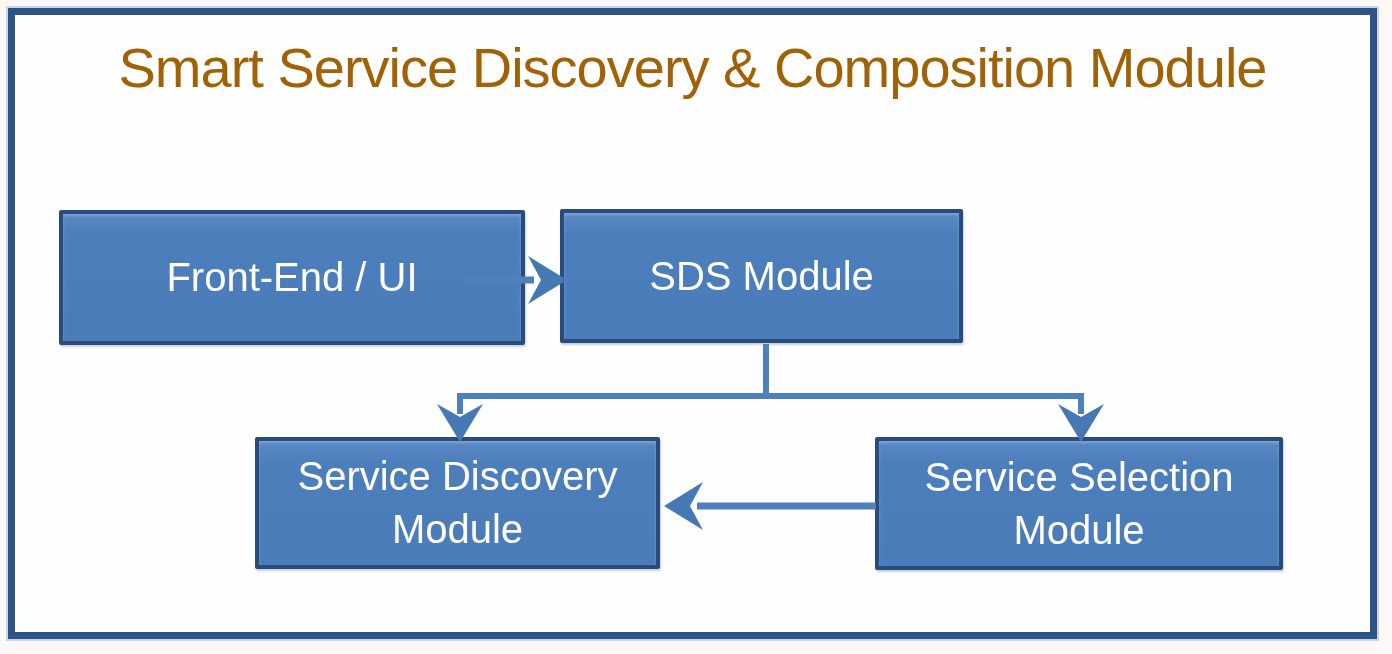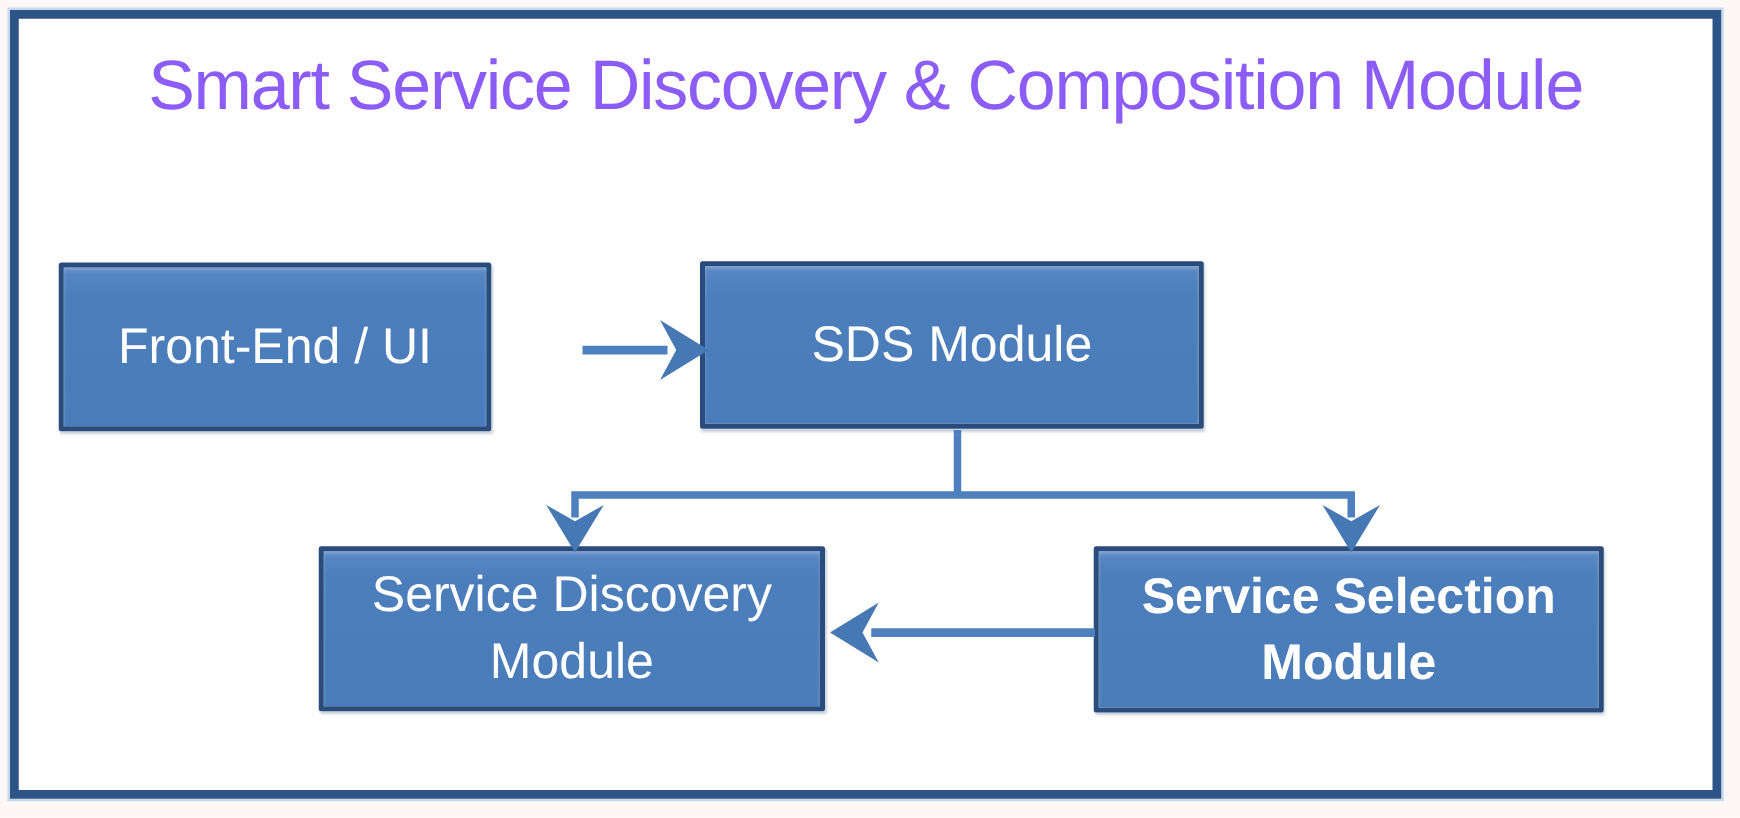--- a/index.html
+++ b/index.html
@@ -23,42 +23,42 @@
     box-sizing: border-box;
   }
   .diagram-title {
     position: absolute;
     left: 20px;
     right: 20px;
     top: 20px;
     text-align: center;
     font-size: 56px;
     letter-spacing: -1px;
-    color: #8b5cf6;
+    color: #a16207;
     white-space: nowrap;
   }
   .node {
     position: absolute;
     box-sizing: border-box;
     background: linear-gradient(180deg, #5988c4 0%, #4c7ebc 18%, #4a7cba 100%);
     border: 4px solid #2a4c7d;
     border-radius: 2px;
     box-shadow: inset 0 2px 3px rgba(255,255,255,0.25), 1px 2px 2px rgba(40,70,120,0.25);
     color: #ffffff;
     display: flex;
     align-items: center;
     justify-content: center;
     text-align: center;
     font-size: 40px;
     line-height: 1.32;
   }
-  .node-front-end   { left: 47px;  top: 210px; width: 346px; height: 135px; }
+  .node-front-end   { left: 59px;  top: 210px; width: 466px; height: 135px; }
   .node-sds         { left: 560px; top: 209px; width: 403px; height: 134px; }
   .node-discovery   { left: 255px; top: 437px; width: 405px; height: 132px; padding: 0 14px; }
-  .node-selection   { left: 875px; top: 437px; width: 408px; height: 133px; padding: 0 30px; font-weight: bold; }
+  .node-selection   { left: 875px; top: 437px; width: 408px; height: 133px; padding: 0 30px; }
   svg.connectors {
     position: absolute;
     left: 0;
     top: 0;
     width: 1392px;
     height: 654px;
     pointer-events: none;
   }
 </style>
 </head>

